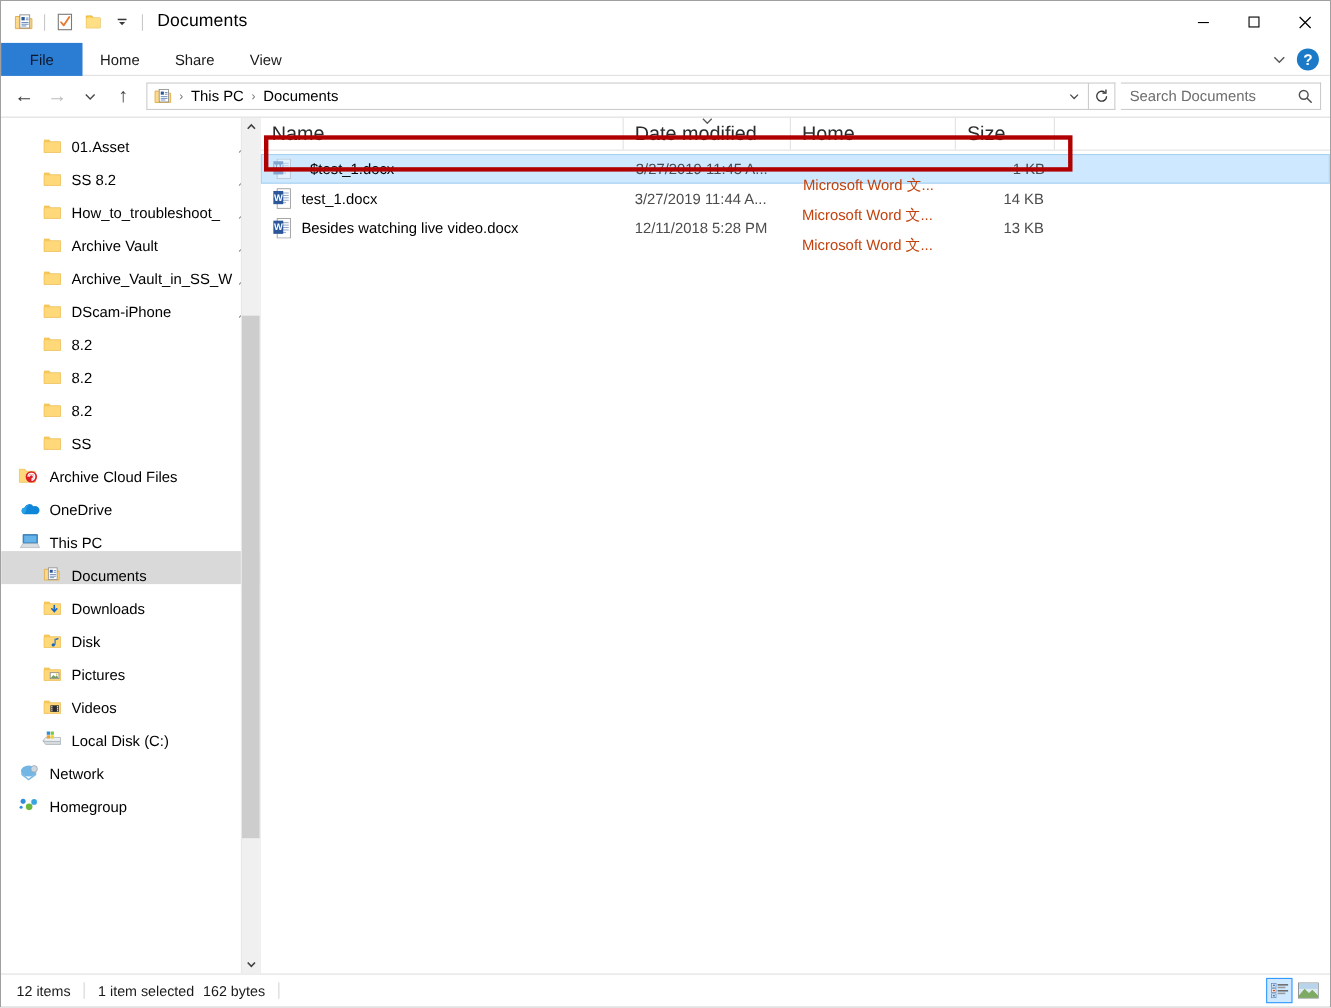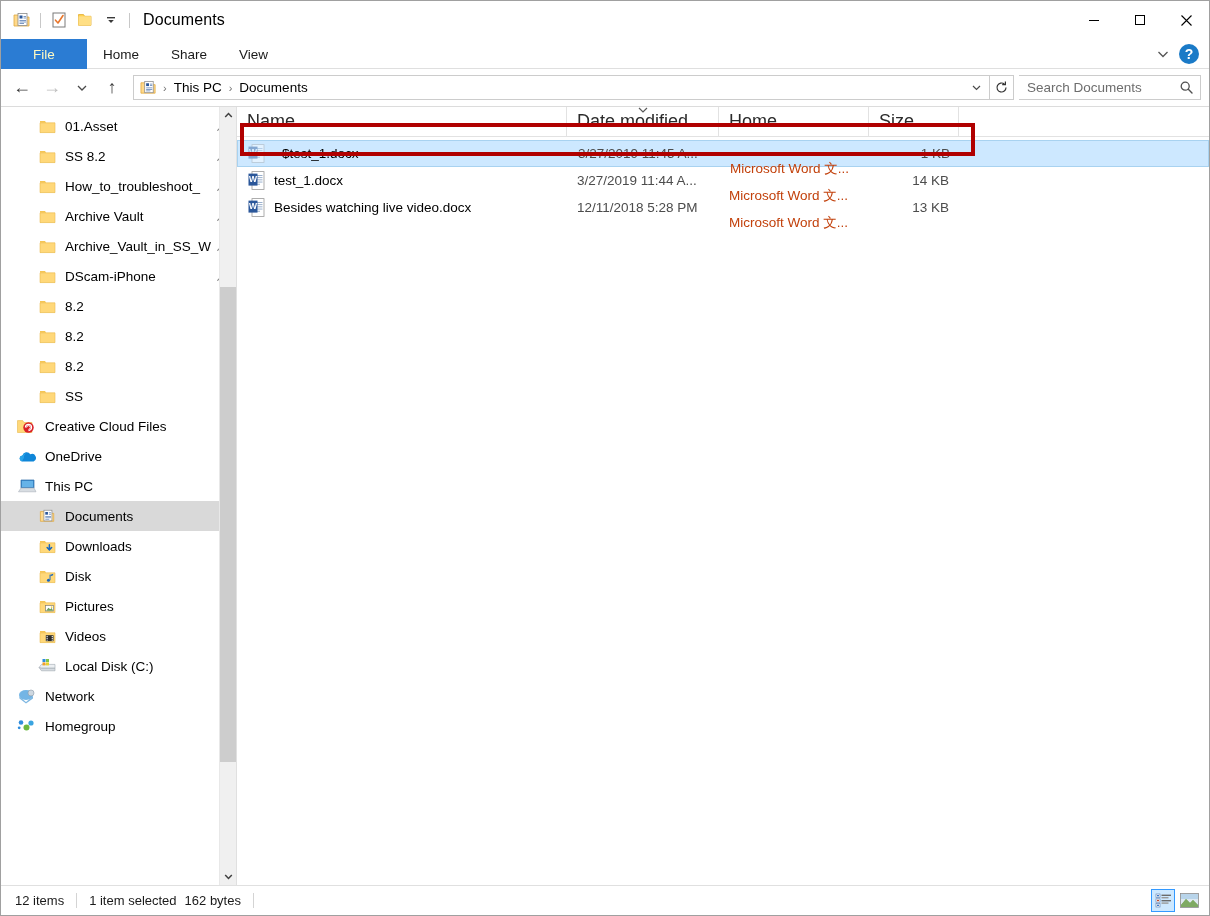--- a/index.html
+++ b/index.html
@@ -88,22 +88,22 @@
     align-items: center;
     justify-content: center;
     font-size: 13.5px;
     color: #1a1a1a;
     padding: 0 16px;
     height: 30px;
     cursor: default;
   }
   .tab.file {
     background: #2b7cd3;
-    color: #fef9c3;
-    width: 86px;
+    color: #0f172a;
+    width: 74px;
     padding: 0;
   }
   #ribbon-right {
     position: absolute;
     right: 4px;
     top: 0;
     height: 30px;
     display: flex;
     align-items: center;
     gap: 8px;
@@ -207,21 +207,21 @@
     position: relative;
     overflow: hidden;
     border-right: 1px solid #e0e0e0;
   }
   #navlist {
     padding-top: 4px;
   }
   .nav-item {
     height: 30px;
     display: flex;
-    align-items: center;
+    align-items: flex-end;
     padding-right: 6px;
     font-size: 13.5px;
     color: #000000;
     cursor: default;
     white-space: nowrap;
   }
   .nav-item.selected { background: #d9d9d9; }
   .nav-icon {
     width: 20px; height: 18px;
     margin-right: 8px;
@@ -659,21 +659,21 @@
           </div>
           <div class="nav-item ind-0">
             <span class="nav-icon">
               <svg width="20" height="16" viewBox="0 0 20 16">
                 <path d="M0.5 2.6h5.2l1.3 1.9H15v10H0.5z" fill="#ffd879" stroke="#e8b84b" stroke-width="0.6"></path>
                 <circle cx="11.5" cy="9.5" r="5.2" fill="#da1f26"></circle>
                 <path d="M8.4 9.5a3.1 3.1 0 1 1 3.1 3.1" fill="none" stroke="#ffffff" stroke-width="1.1"></path>
                 <path d="M9.6 9.5a1.9 1.9 0 1 1 1.9 1.9" fill="none" stroke="#ffffff" stroke-width="1"></path>
               </svg>
             </span>
-            <span class="nav-label">Creative Cloud Files</span>
+            <span class="nav-label">Archive Cloud Files</span>
           </div>
           <div class="nav-item ind-0">
             <span class="nav-icon">
               <svg width="20" height="15" viewBox="0 0 20 15">
                 <path d="M5 12.5 A3.1 3.1 0 0 1 5.4 6.4 A4.4 4.4 0 0 1 13.3 5.3 A3.6 3.6 0 0 1 16.6 12.5 z" fill="#0f86d8"></path>
                 <path d="M5 12.5 A3.1 3.1 0 0 1 5.4 6.4 A4.4 4.4 0 0 1 9.5 4.2 A4.4 4.4 0 0 0 7 8.8 z" fill="#28a3e8"></path>
               </svg>
             </span>
             <span class="nav-label">OneDrive</span>
           </div>

